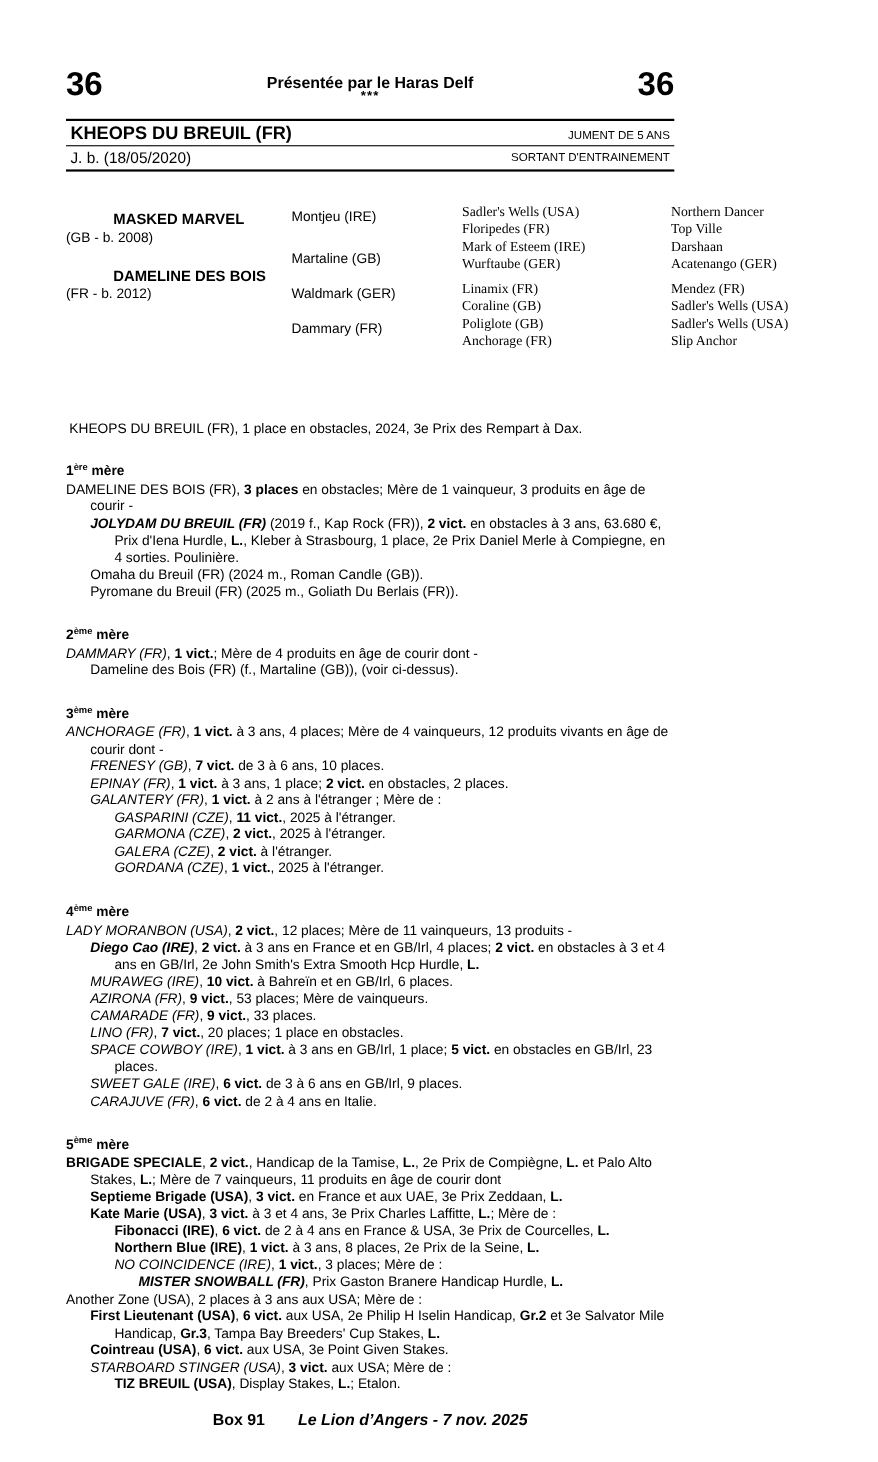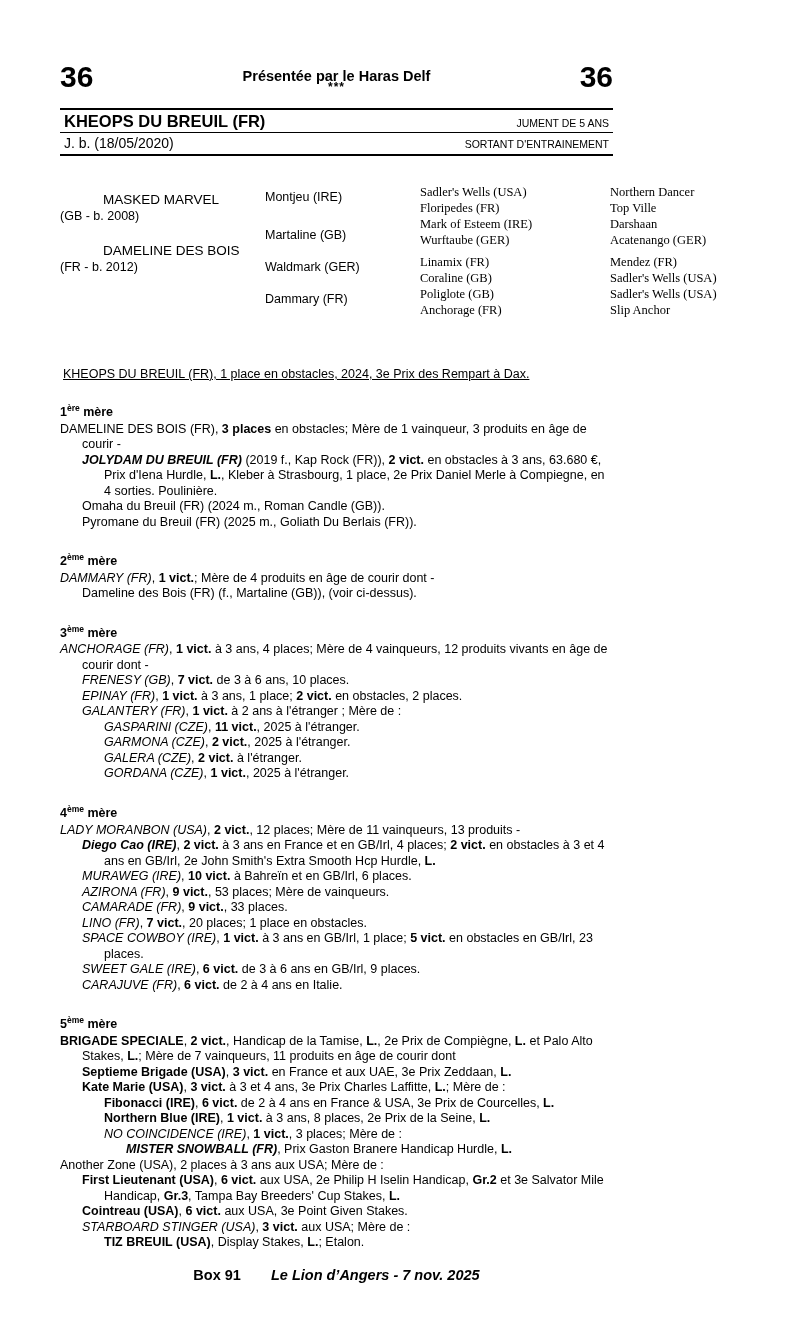--- a/index.html
+++ b/index.html
@@ -57,20 +57,21 @@
   .name-row {
     display: flex;
     align-items: baseline;
     justify-content: space-between;
     padding: 2px 4px 1px 4px;
   }
   .name-row.second {
     border-top: 1px solid #000;
     padding-top: 2px;
     padding-bottom: 3px;
+    align-items: center;
   }
   .horse-name {
     font-size: 16.5px;
     font-weight: bold;
   }
   .horse-sub {
     font-size: 14px;
   }
   .right-label {
     font-size: 10.5px;
@@ -80,37 +81,36 @@
   
   .pedigree {
     margin-top: 28px;
     display: grid;
     grid-template-columns: 205px 155px 190px 1fr;
     font-size: 12.5px;
     line-height: 16px;
   }
   .ped-col { }
   .sire-name, .dam-name {
-    font-weight: normal;
+    font-weight: bold;
     font-size: 13.5px;
     padding-left: 43px;
   }
   .ped-g1-1 { padding-top: 5px; }
   .ped-p-sire { padding-top: 8px; }
   .ped-p-dam  { padding-top: 19px; }
   .g2-cell { height: 16px; white-space: nowrap; overflow: hidden; font-family: Liberation Serif, serif; }
   .g1-cell { height: 32px; }
   .g1-cell.spaced { margin-top: 6px; }
 
   
   .race-line {
-    margin-top: 44px;
+    margin-top: 60px;
     font-size: 12.5px;
     padding-left: 3px;
-    text-decoration: underline;
   }
   .section {
     margin-top: 20px;
     font-size: 12.5px;
     line-height: 15.5px;
   }
   .section-title {
     font-weight: bold;
     font-size: 12.5px;
     margin-bottom: 1px;

